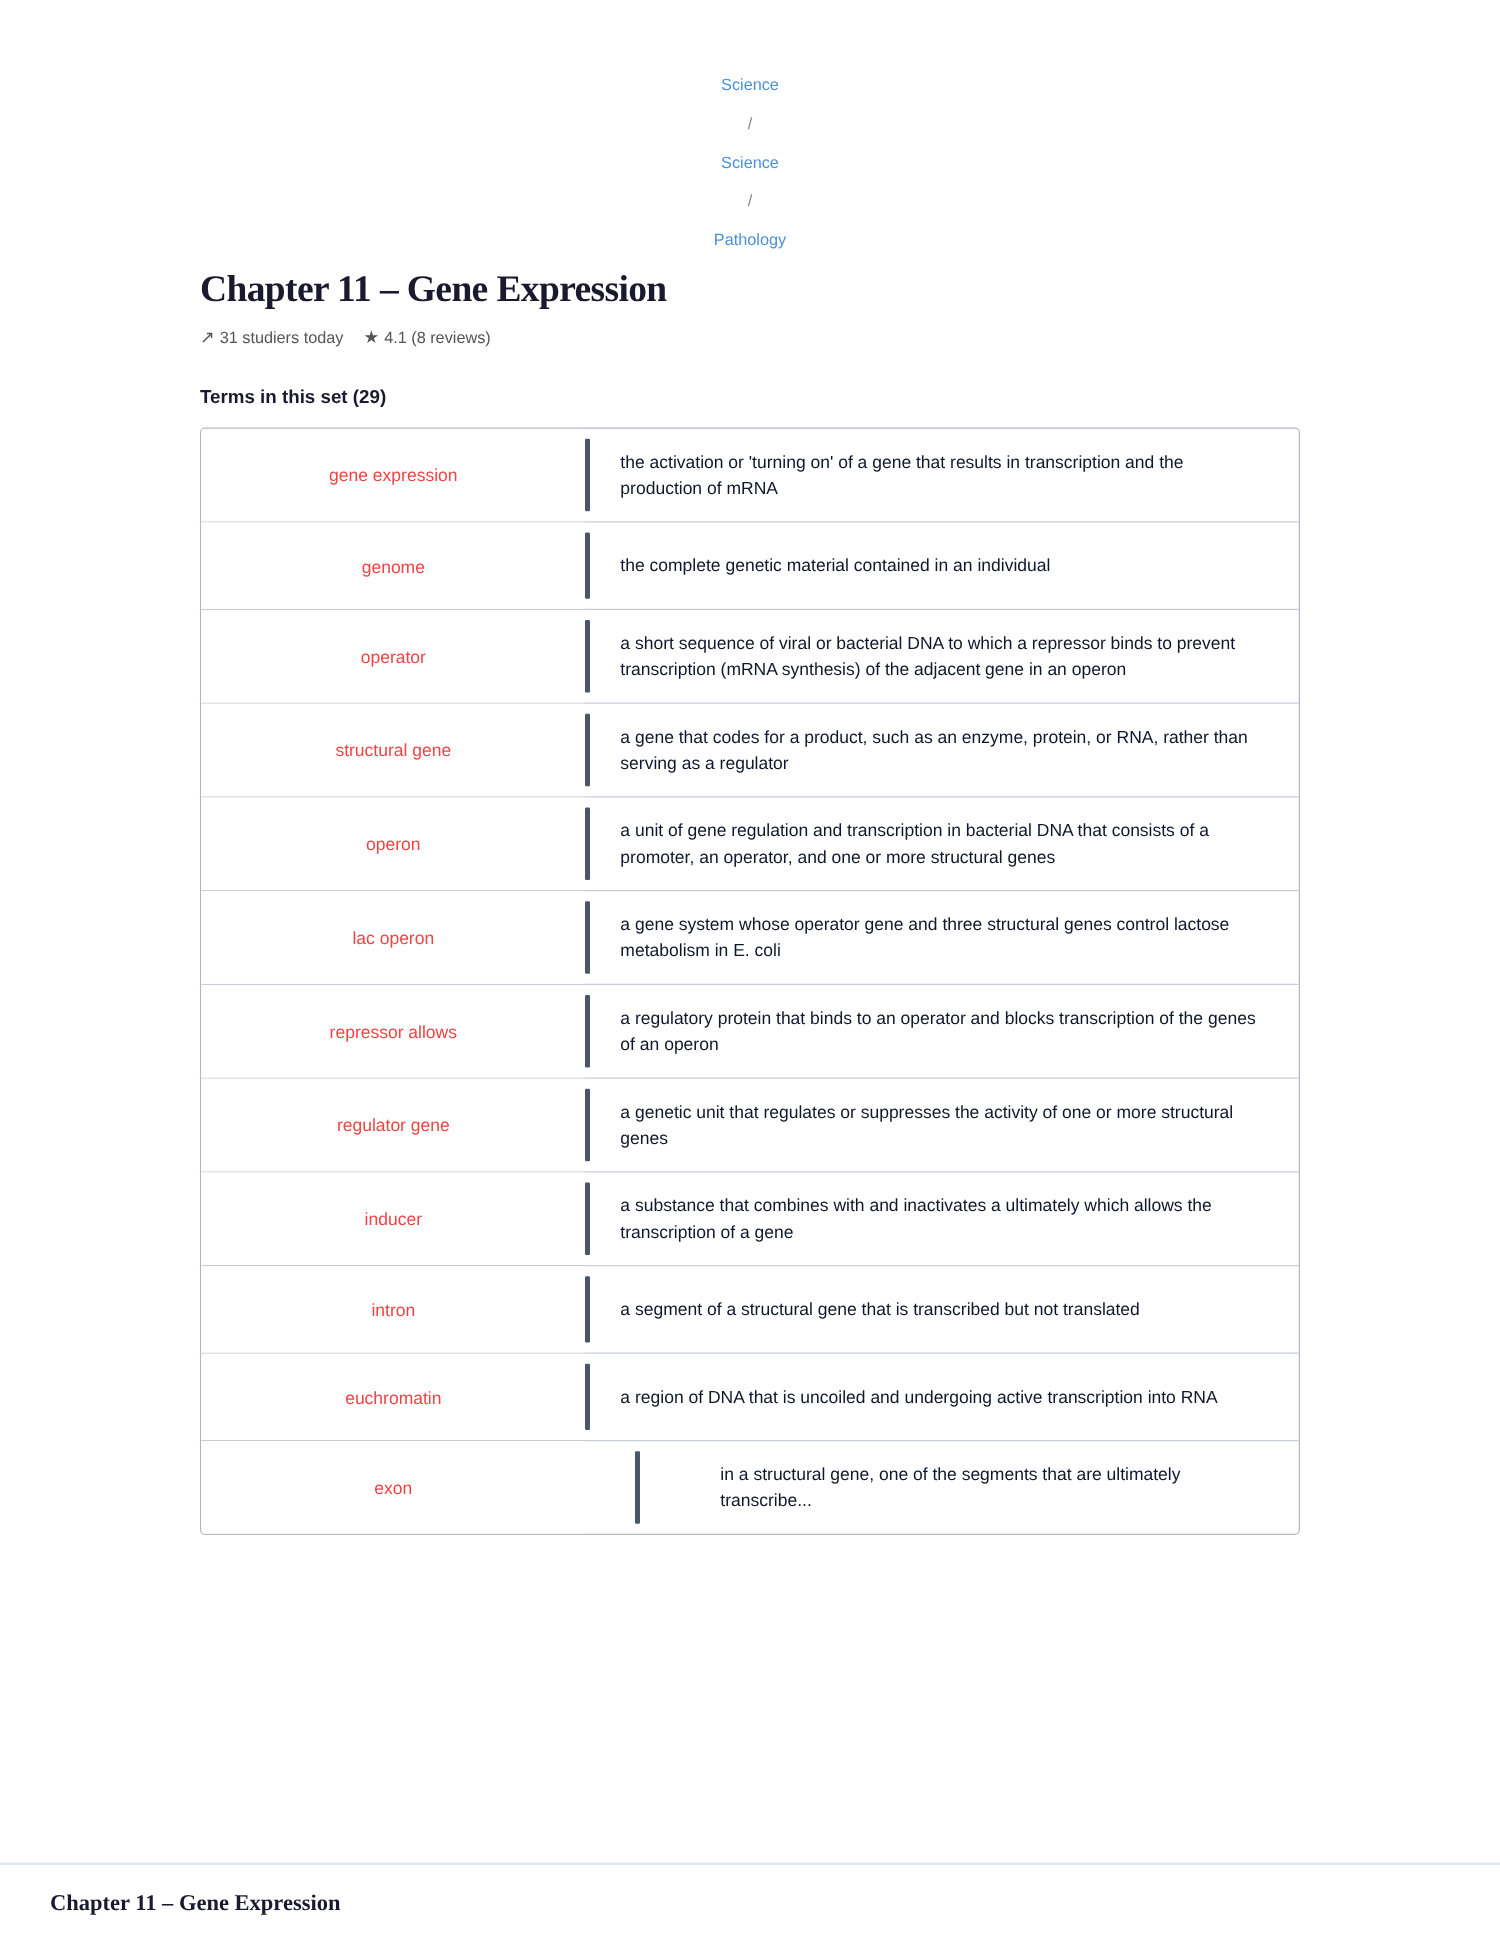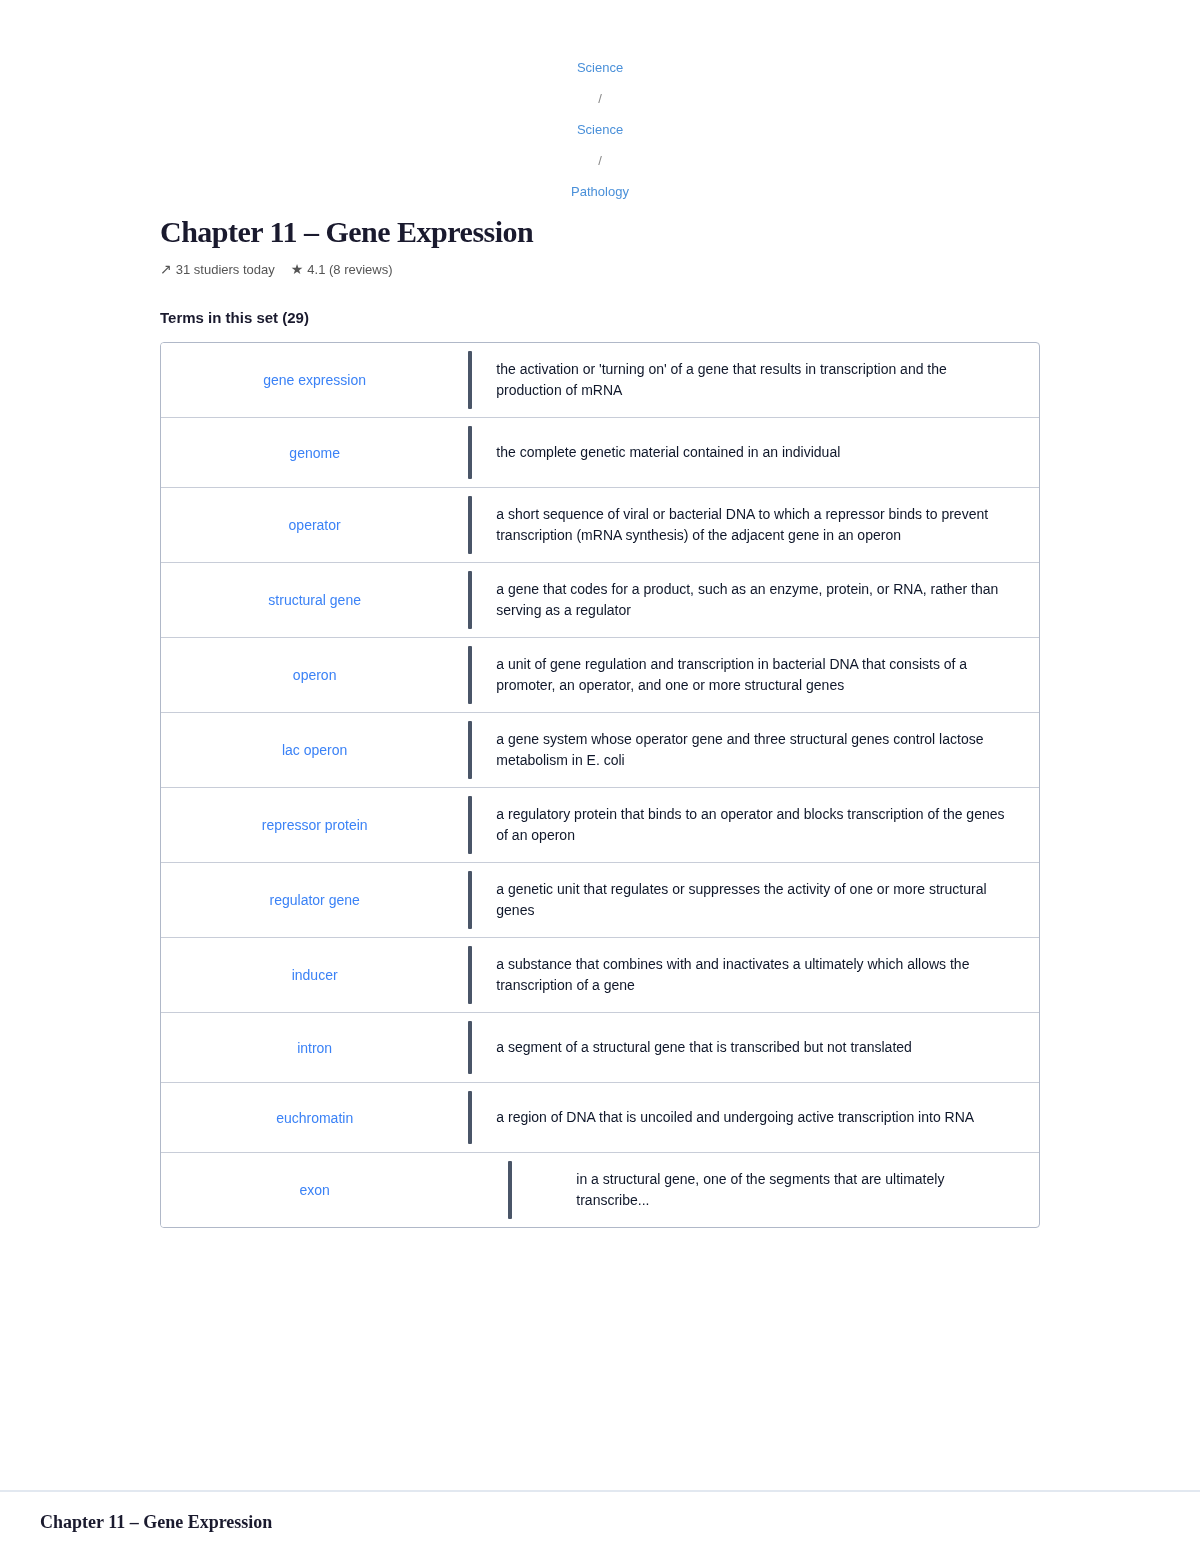--- a/index.html
+++ b/index.html
@@ -97,21 +97,21 @@
       gap: 40px;
     }
 
     .term-cell {
       width: 35%;
       padding: 20px 24px;
       display: flex;
       align-items: center;
       justify-content: center;
       font-size: 14px;
-      color: #3b82f6;
+      color: #ef4444;
       text-align: center;
       background: #fff;
     }
 
     .divider-cell {
       width: 4px;
       display: flex;
       align-items: stretch;
       padding: 8px 0;
     }
@@ -216,21 +216,21 @@
         <div class="definition-cell">a unit of gene regulation and transcription in bacterial DNA that consists of a promoter, an operator, and one or more structural genes</div>
       </div>
       <div class="term-row">
         <div class="term-cell">lac operon</div>
         <div class="divider-cell">
           <div class="divider-line"></div>
         </div>
         <div class="definition-cell">a gene system whose operator gene and three structural genes control lactose metabolism in E. coli</div>
       </div>
       <div class="term-row">
-        <div class="term-cell">repressor protein</div>
+        <div class="term-cell">repressor allows</div>
         <div class="divider-cell">
           <div class="divider-line"></div>
         </div>
         <div class="definition-cell">a regulatory protein that binds to an operator and blocks transcription of the genes of an operon</div>
       </div>
       <div class="term-row">
         <div class="term-cell">regulator gene</div>
         <div class="divider-cell">
           <div class="divider-line"></div>
         </div>

